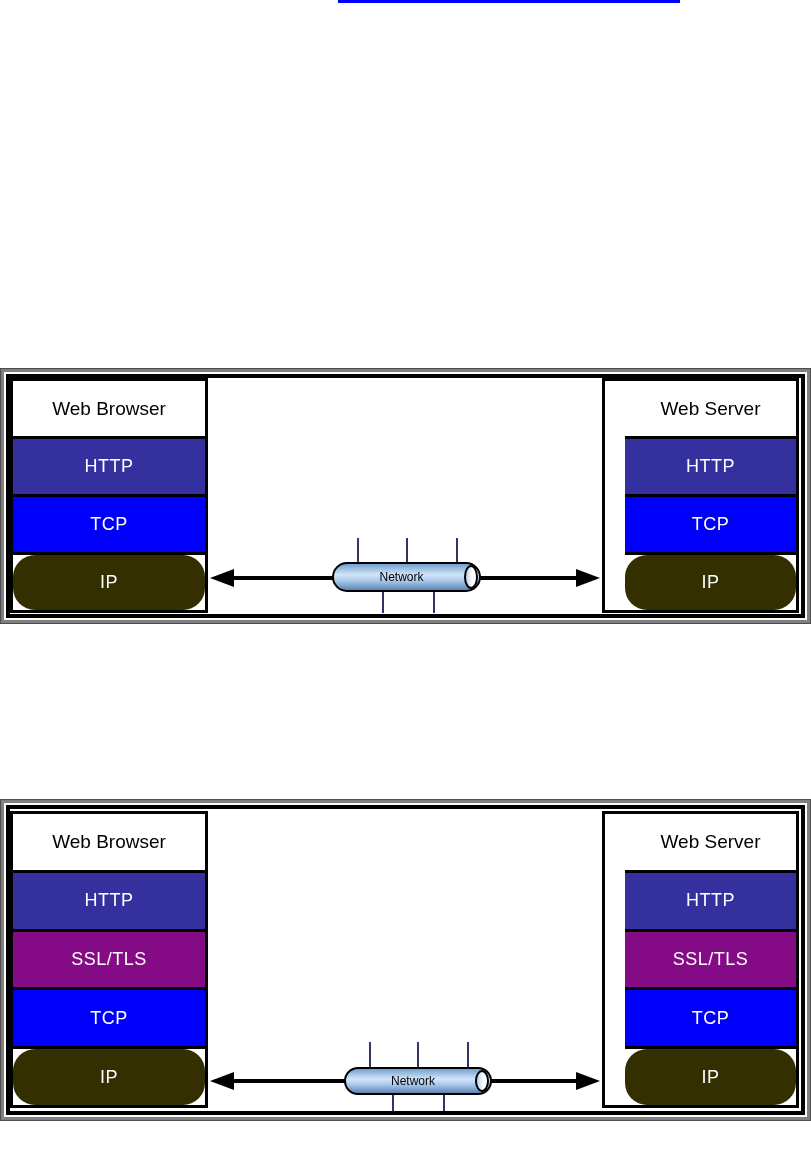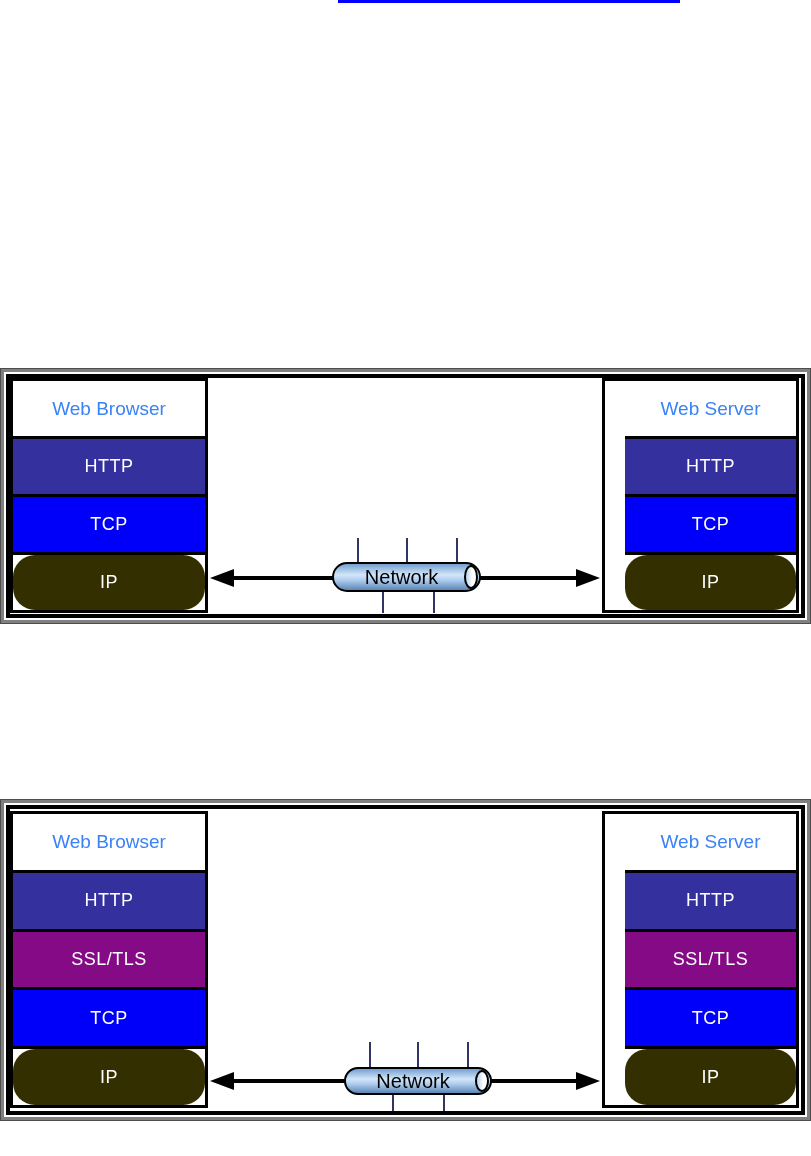--- a/index.html
+++ b/index.html
@@ -23,21 +23,21 @@
   .stack { position:absolute; width:198px; border:3px solid #000; display:flex; flex-direction:column; background:#fff; }
   .stack-left  { left:0; }
   .stack-right { right:2px; width:197px;padding-left:20px; }
   .frame-1 .stack { top:0; height:235px; }
   .frame-2 .stack { top:2px; height:297px; }
   .layer {
     flex:1; display:flex; align-items:center; justify-content:center;
     border-bottom:3px solid #000; font-size:18px; color:#ffffff; letter-spacing:0.5px;
   }
   .layer:last-child { border-bottom:none;border-radius:22px; }
-  .layer.title { background:#ffffff; color:#3b82f6; font-size:19px; letter-spacing:0; }
+  .layer.title { background:#ffffff; color:#000000; font-size:19px; letter-spacing:0; }
 
   
   .net-line { position:absolute; height:4px; background:#000; left:220px; width:350px; }
   .frame-1 .net-line { top:198px; }
   .frame-2 .net-line { top:270px; }
   .arrowhead { position:absolute; width:0; height:0; border-top:9px solid transparent; border-bottom:9px solid transparent; }
   .arrowhead.left  { border-right:24px solid #000; left:200px; }
   .arrowhead.right { border-left:24px solid #000; left:566px; }
   .frame-1 .arrowhead { top:191px; }
   .frame-2 .arrowhead { top:263px; }
@@ -48,21 +48,21 @@
     background:linear-gradient(180deg,#74a0d0 0%,#d3e6f9 42%,#aecdf0 62%,#5d86b4 100%);
     display:flex; align-items:center; justify-content:center;
   }
   .frame-1 .cylinder { left:322px; top:184px; width:149px; height:30px; }
   .frame-2 .cylinder { left:334px; top:258px; width:148px; height:28px; }
   .cylinder-cap {
     position:absolute; right:1px; top:1px; bottom:1px; width:14px;
     border:2px solid #000; border-radius:50%;
     background:linear-gradient(90deg,#b8d4ee 0%,#ffffff 65%);
   }
-  .cylinder-label { font-size:20px; color:#000; padding-right:10px; }
+  .cylinder-label { font-size:12px; color:#000; padding-right:10px; }
 
   
   .tick { position:absolute; width:2px; }
 </style>
 </head>
 <body>
 
 <div id="page">
 
   <a class="top-link" href="#" style="background-color: rgb(0, 0, 255);"></a>

